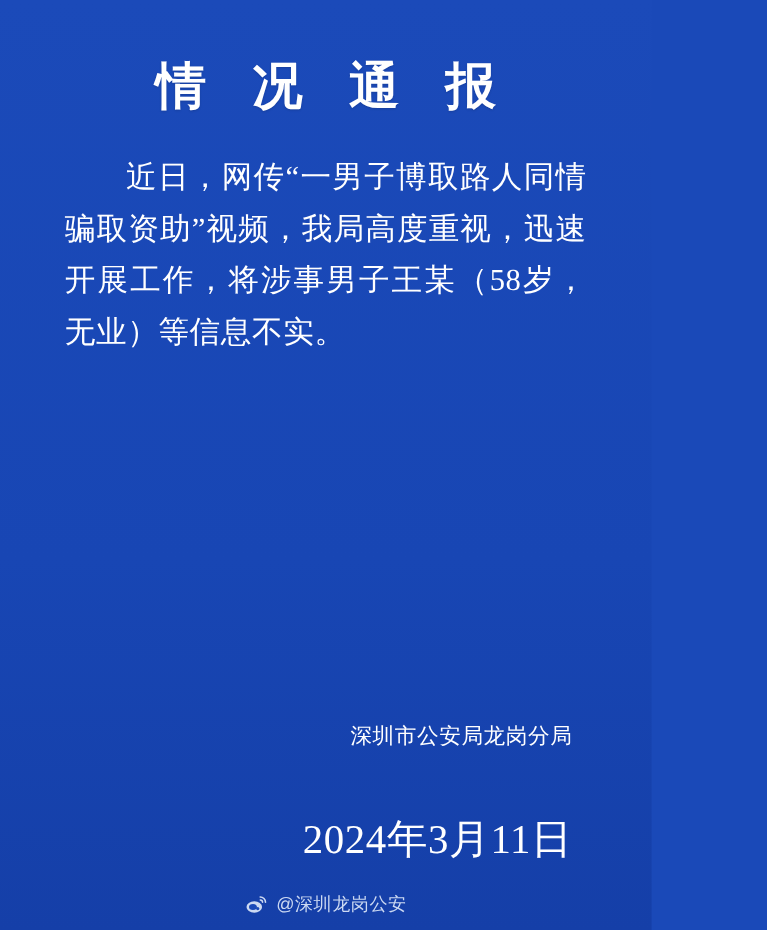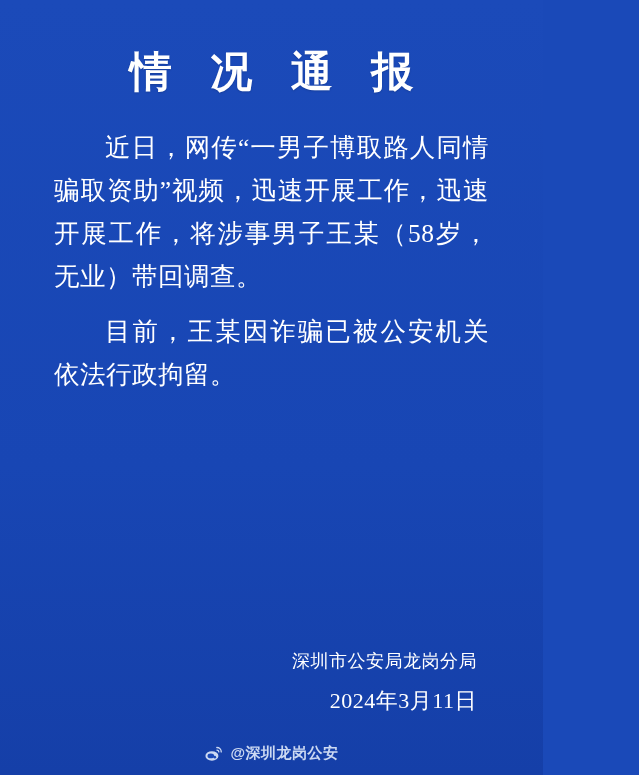--- a/index.html
+++ b/index.html
@@ -53,34 +53,34 @@
     margin-bottom: 54px;
     padding-right: 26px;
     text-align: right;
   }
   .sig-org {
     font-size: 18px;
     line-height: 40px;
     letter-spacing: 0.5px;
   }
   .sig-date {
-    font-size: 22px;
+    font-size: 34px;
     line-height: 40px;
     letter-spacing: 0.5px;
+    margin-top: 48px;
   }
   .footer {
     position: absolute;
     left: 0;
     right: 0;
     bottom: 12px;
     display: flex;
     align-items: center;
     justify-content: center;
     gap: 7px;
-    font-weight: bold;
   }
   .weibo-icon {
     width: 19px;
     height: 19px;
     display: inline-block;
     position: relative;
   }
   .weibo-icon svg { display: block; }
   .footer-handle {
     font-size: 15px;
@@ -90,22 +90,21 @@
   }
 </style>
 </head>
 <body>
 
 <div class="page">
 
   <div class="title">情 况 通 报</div>
 
   <div class="body-text">
-    <p class="para">近日，网传“一男子博取路人同情骗取资助”视频，迅速开展工作，迅速开展工作，将涉事男子王某（58岁，无业）带回调查。</p>
-    <p class="para">目前，王某因诈骗已被公安机关依法行政拘留。</p>
+    <p class="para">近日，网传“一男子博取路人同情骗取资助”视频，我局高度重视，迅速开展工作，将涉事男子王某（58岁，无业）等信息不实。</p>
   </div>
 
   <div class="signature">
     <div class="sig-org">深圳市公安局龙岗分局</div>
     <div class="sig-date">2024年3月11日</div>
   </div>
 
   <div class="footer">
     <span class="weibo-icon">
       <svg width="19" height="19" viewBox="0 0 24 24" aria-hidden="true">

